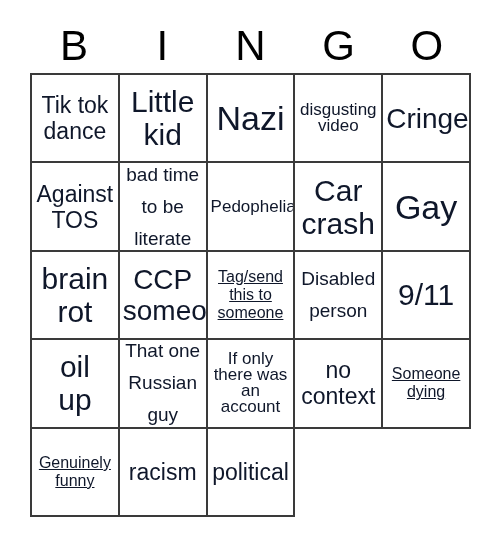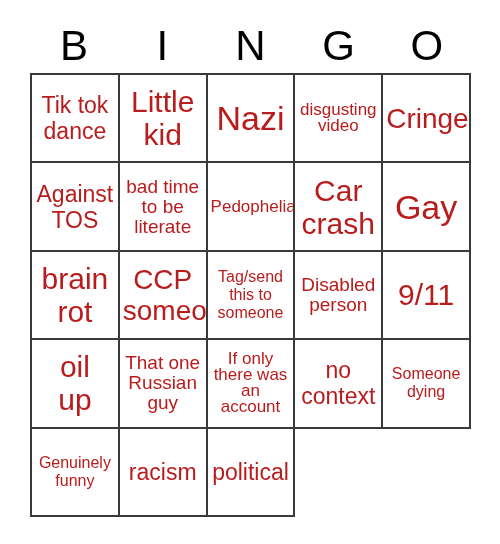--- a/index.html
+++ b/index.html
@@ -69,33 +69,33 @@
     text-align: center;
     padding: 2px 3px;
     overflow: hidden;
     background: #ffffff;
   }
 
   .cell-text {
     display: block;
     width: 100%;
     text-align: center;
-    color: #b91c1c;
+    color: #0f172a;
     font-family: "Liberation Sans", sans-serif;
     font-weight: 400;
     white-space: pre-line;
   }
 
   
   .fs-xxl .cell-text { font-size: 34px; line-height: 38px; }
   .fs-xl  .cell-text { font-size: 30px; line-height: 33px; }
   .fs-lg  .cell-text { font-size: 28px; line-height: 31px; }
   .fs-md  .cell-text { font-size: 23px; line-height: 26px; }
-  .fs-sm  .cell-text { font-size: 19px; line-height: 20px; }
-  .fs-xs  .cell-text { font-size: 16px; line-height: 18px; }
+  .fs-sm  .cell-text { font-size: 19px; line-height: 32px; }
+  .fs-xs  .cell-text { font-size: 16px; line-height: 18px; text-decoration: underline; }
   .fs-xxs .cell-text { font-size: 17px; line-height: 16px; }
 </style>
 </head>
 <body>
 
 <div class="card">
 
   <div class="header-row">
       <div class="header-letter">B</div>
       <div class="header-letter">I</div>

